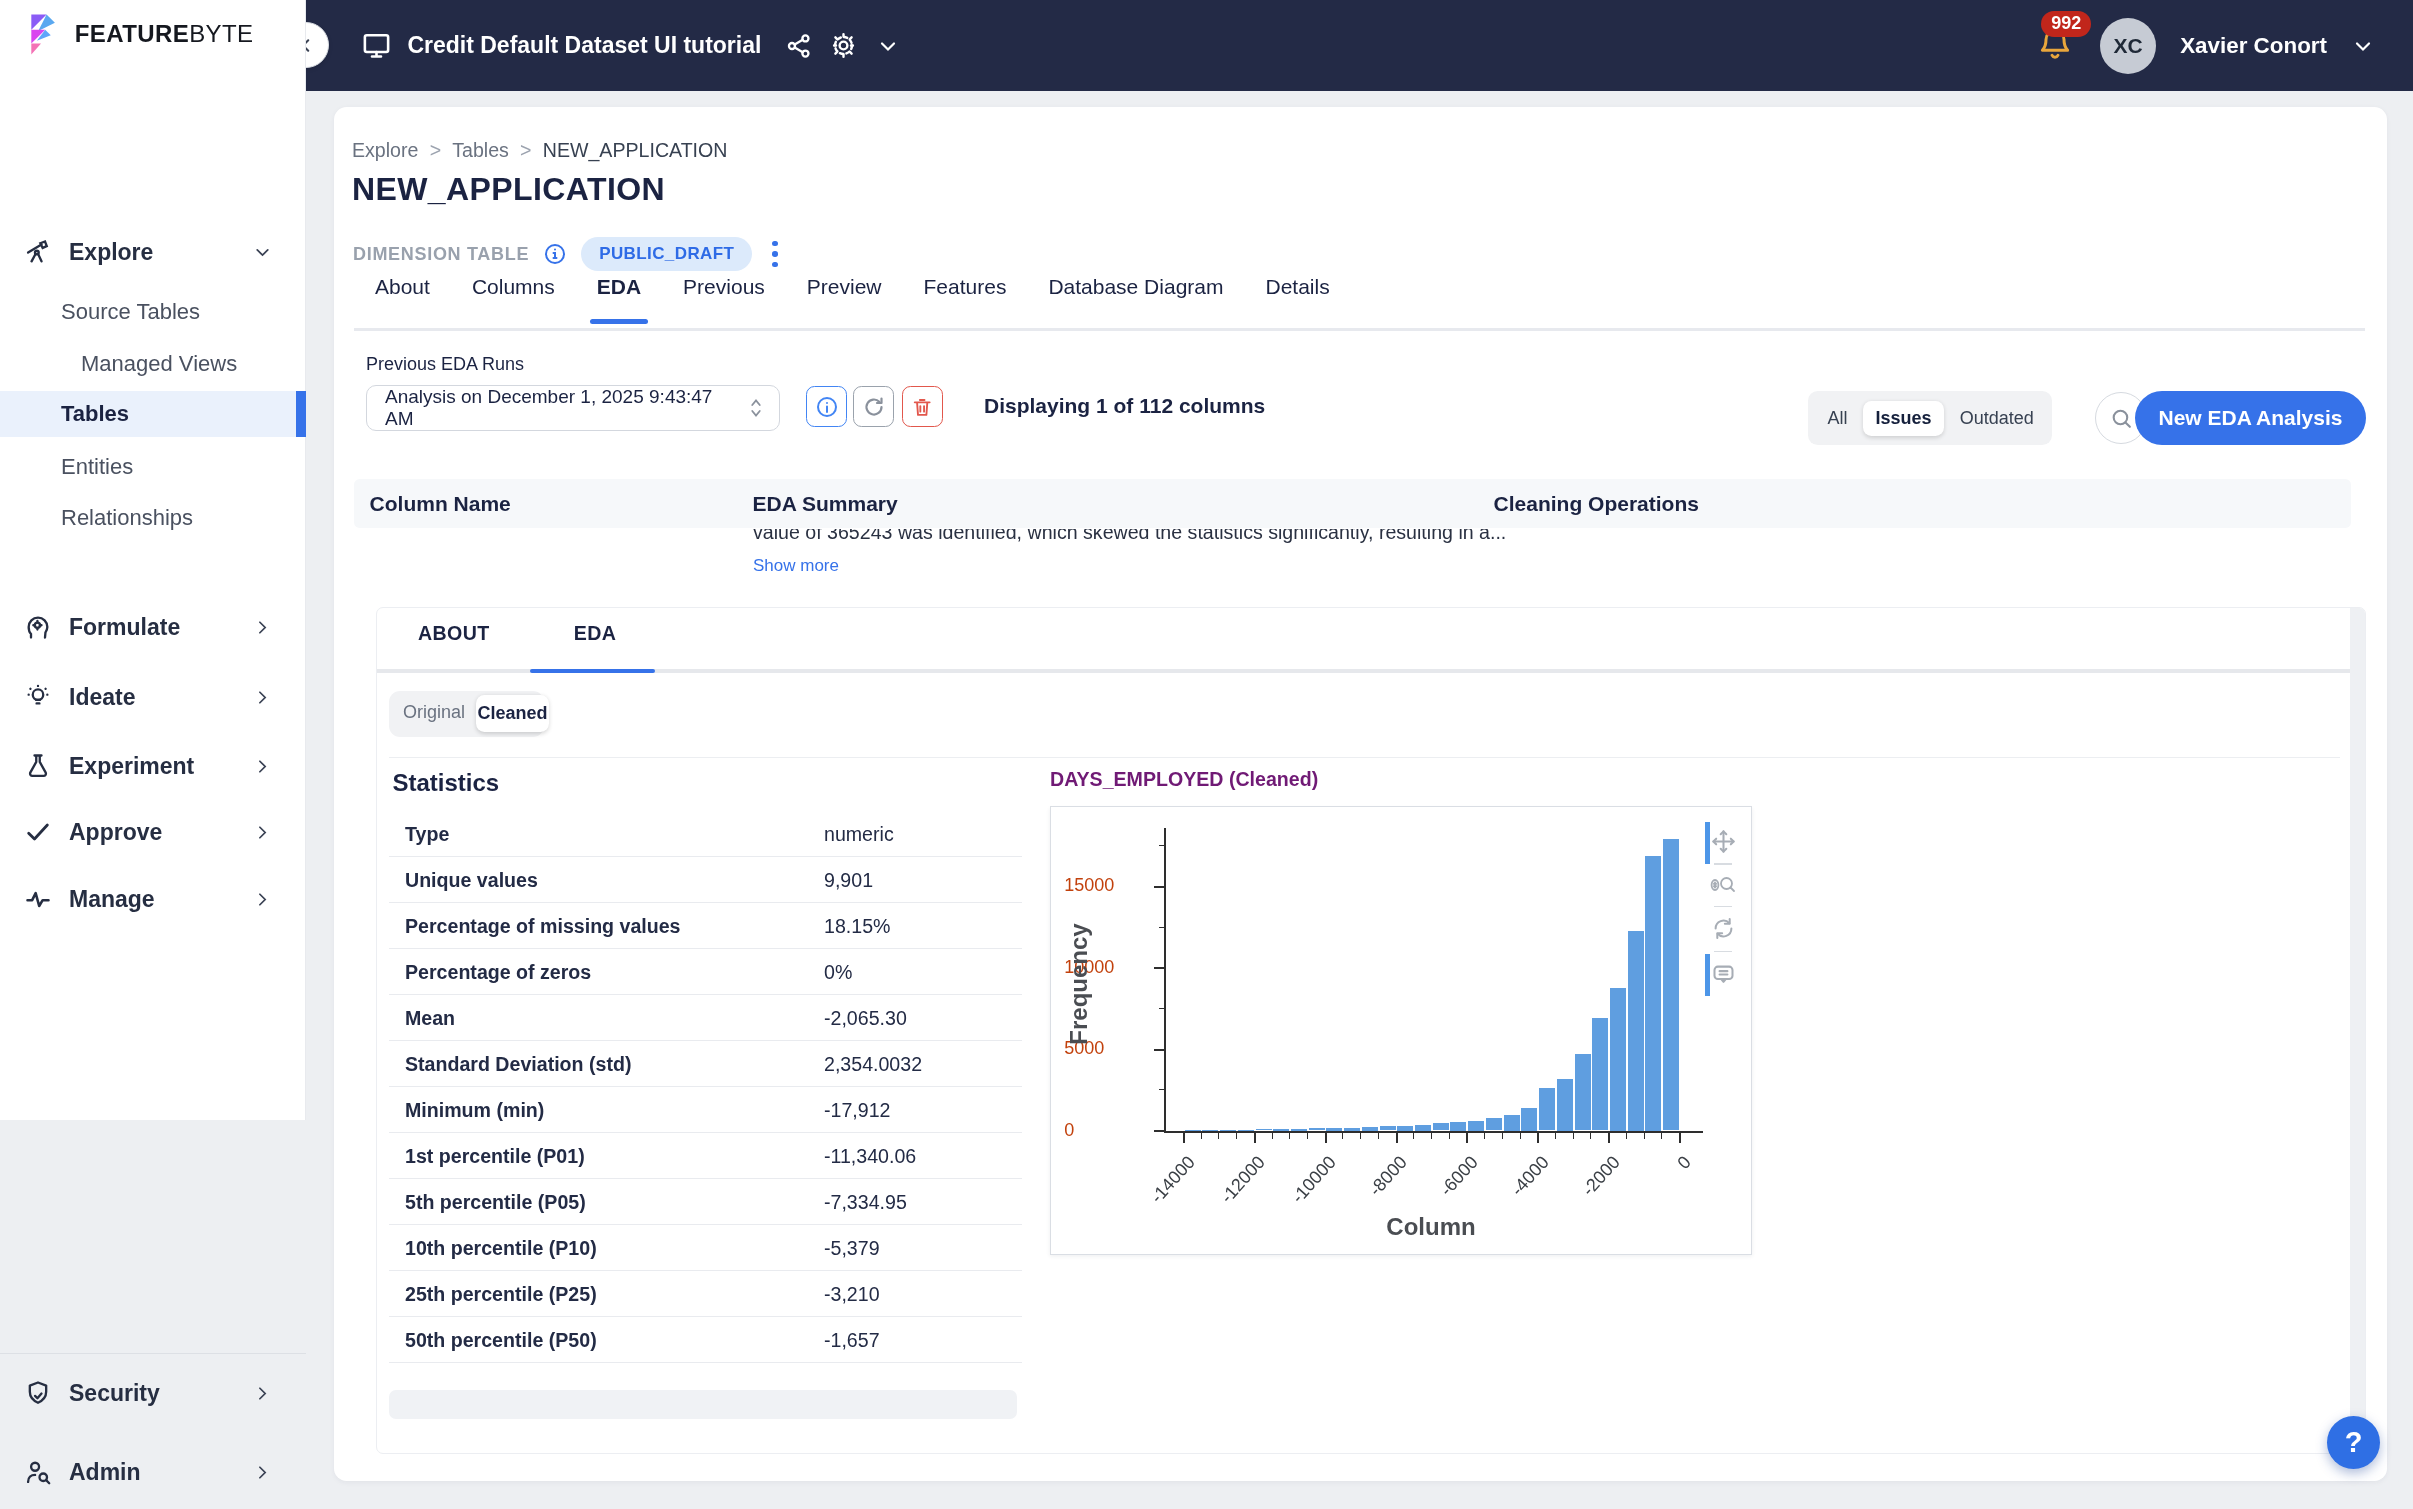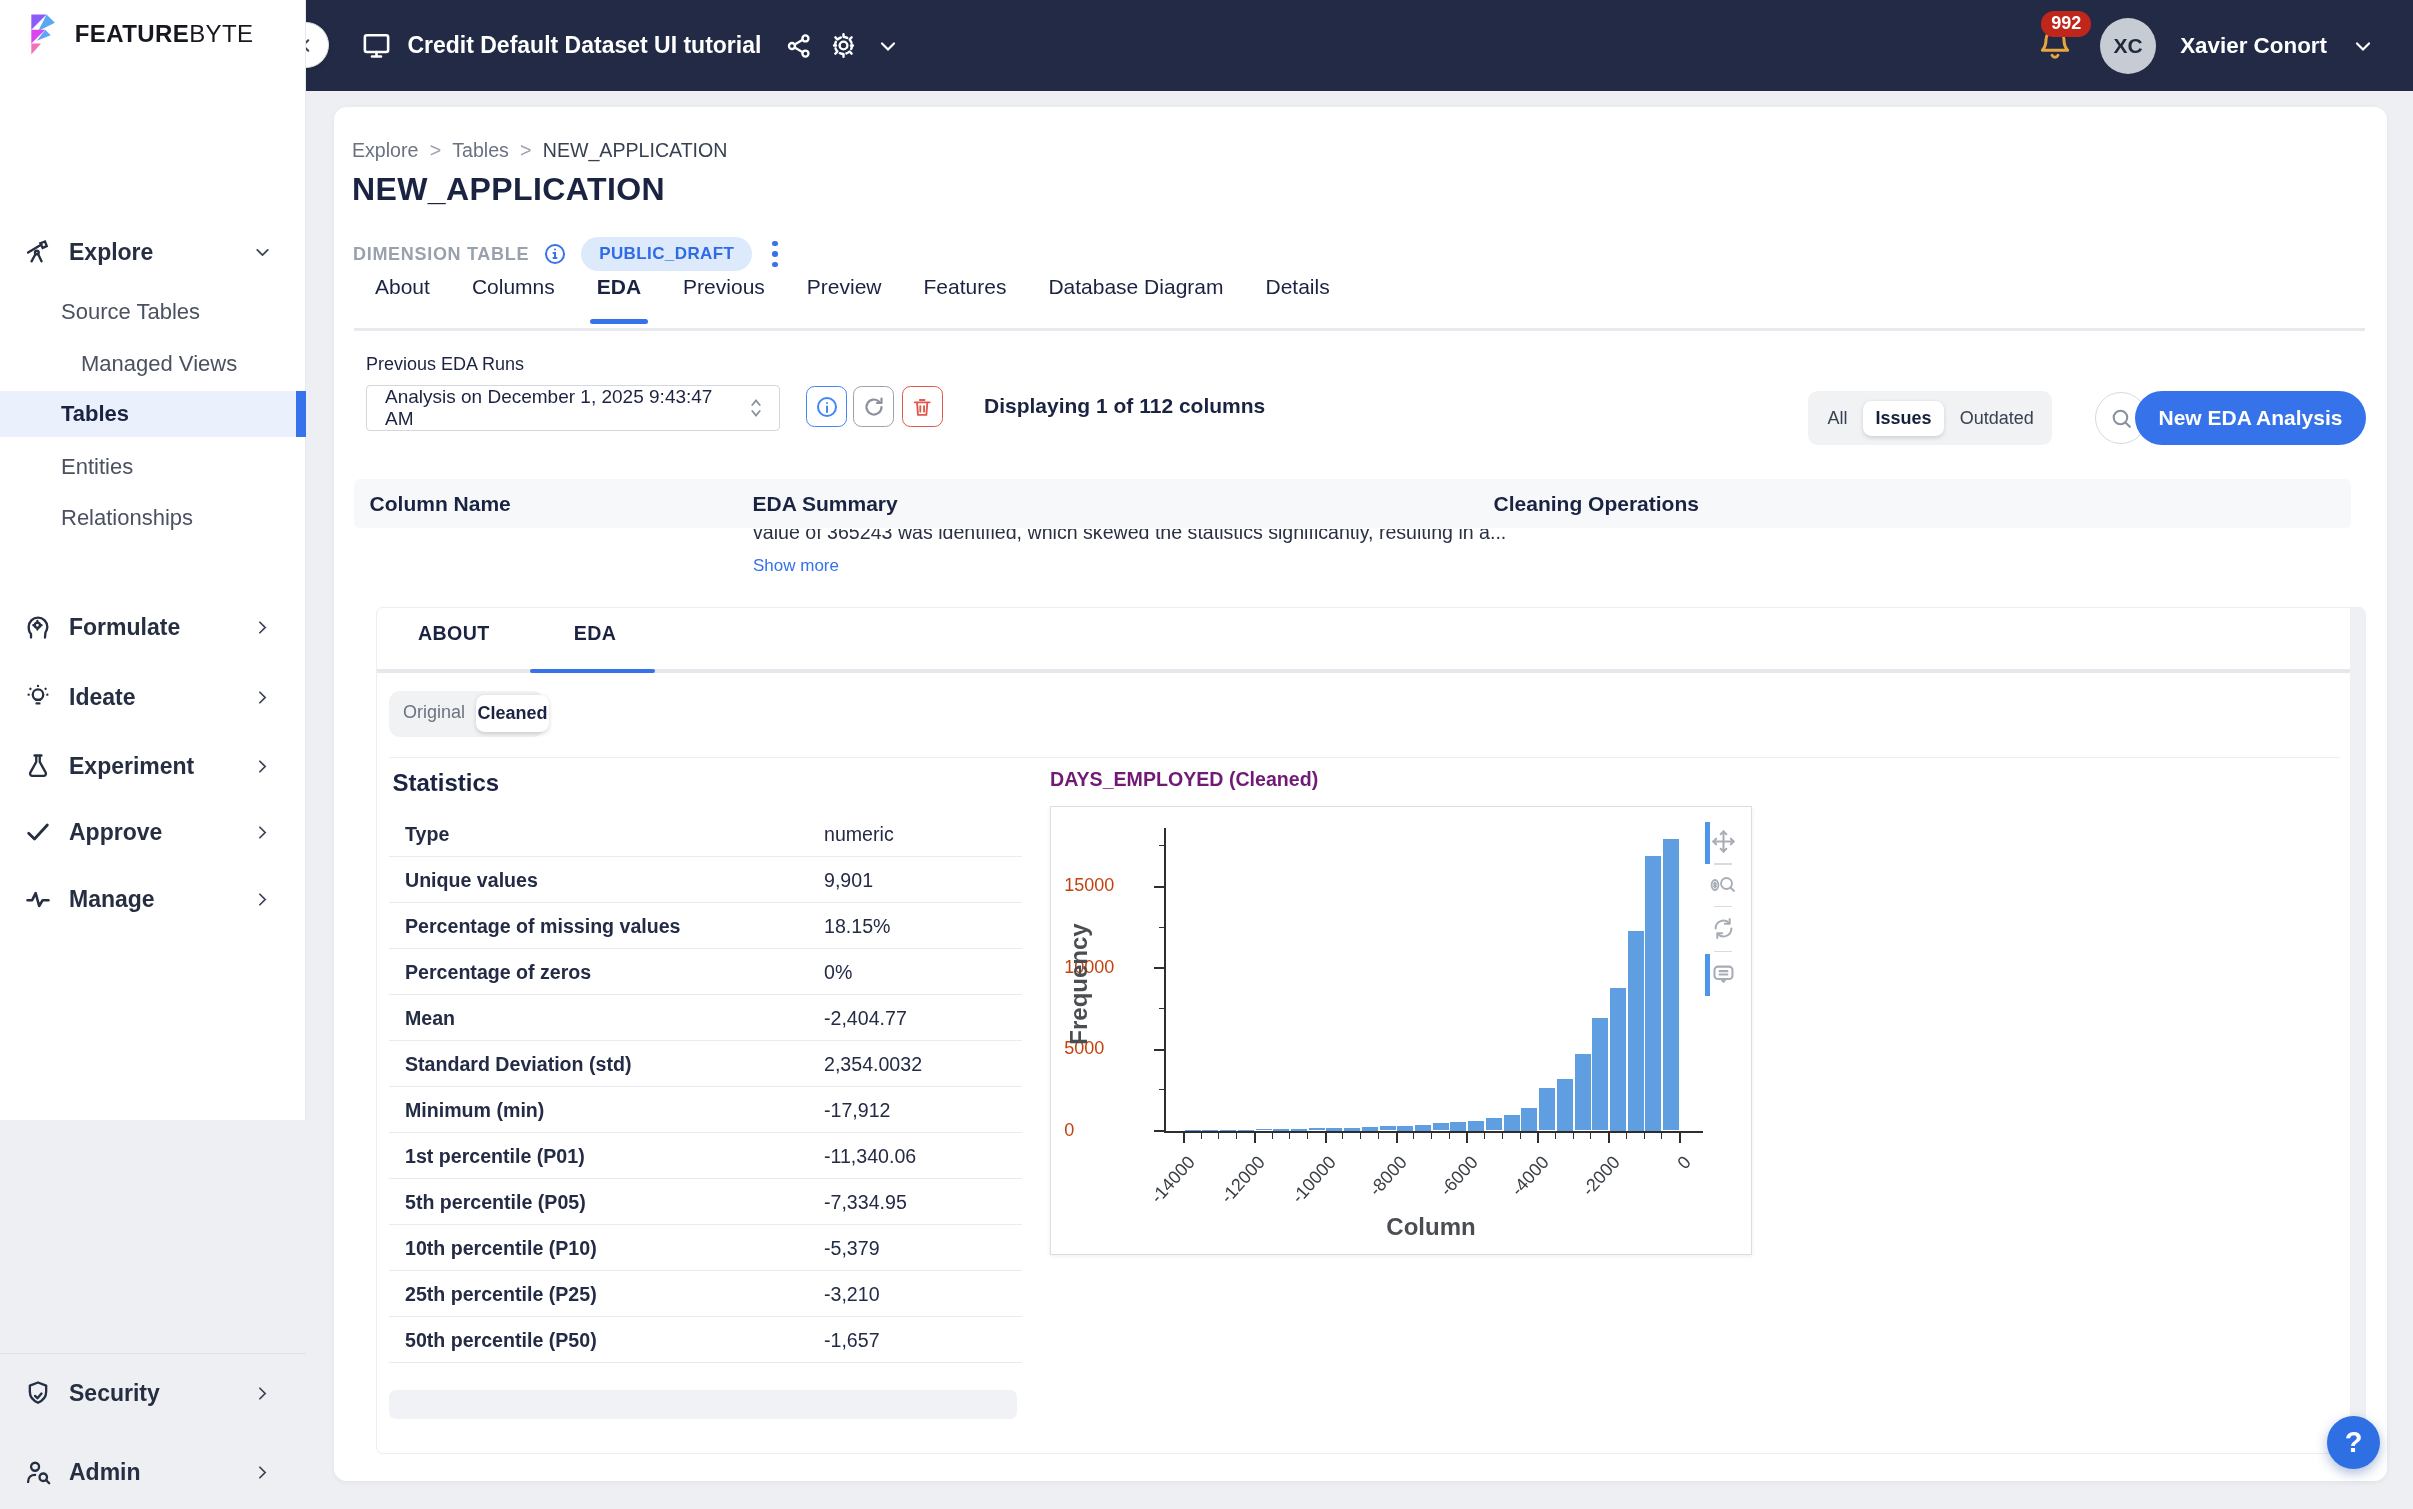--- a/index.html
+++ b/index.html
@@ -46,21 +46,21 @@
   .kebab { display:flex; flex-direction:column; gap:4.9px; padding:2.8px 5.6px; cursor:pointer; }
   .kebab i { width:5.6px; height:5.6px; border-radius:50%; background:#3672E9; }
 
   .tabs { position:absolute; left:41px; top:168px; display:flex; gap:42px; }
   .tab { font-size:21px; color:#1B2342; padding-bottom:21px; position:relative; cursor:pointer; }
   .tab.active { font-weight:700; }
   .tab.active::after { content:""; position:absolute; left:-7px; right:-7px; bottom:-4.2px; height:4.9px; background:#3672E9; border-radius:2.8px; z-index:1; }
   .tab-track { position:absolute; left:19.6px; top:221px; width:2011px; height:2.8px; background:#E7E9EE; }
 
   .runs-label { position:absolute; left:32px; top:247px; font-size:18px; color:#1B2342; }
-  .run-select { position:absolute; left:32px; top:278px; width:414px; height:46px; border:1.4px solid #D3D7DE; border-radius:4px; display:flex; align-items:center; padding:0 14px 0 18px; cursor:pointer; background:#fff;gap:32px; }
+  .run-select { position:absolute; left:32px; top:278px; width:414px; height:46px; border:1.4px solid #D3D7DE; border-radius:10px; display:flex; align-items:center; padding:0 14px 0 18px; cursor:pointer; background:#fff;gap:32px; }
   .run-select .val { font-size:19px; color:#1B2342; flex:1; }
   .icon-btn { position:absolute; top:279px; width:41px; height:41px; border-radius:8.4px; border:1.4px solid; background:#fff; display:flex; align-items:center; justify-content:center; cursor:pointer; }
   .displaying { position:absolute; left:650px; top:287px; font-size:21px; font-weight:600; color:#1B2342; }
 
   .segmented { position:absolute; left:1474px; top:284px; width:244px; height:54px; background:#F1F2F4; border-radius:9.8px; display:flex; align-items:center; padding:0 7px; gap:2.8px; }
   .seg-opt { font-size:18px; color:#374151; padding:7px 12.6px; cursor:pointer; white-space:nowrap; }
   .seg-opt.on { background:#fff; border-radius:8.4px; font-weight:700; color:#15203C; box-shadow:0 1.4px 4.2px rgba(0,0,0,.14); }
   .search-btn { position:absolute; left:1761px; top:285px; width:52px; height:52px; border-radius:50%; border:1.4px solid #D6DAE0; background:#fff; display:flex; align-items:center; justify-content:center; color:#8A919C; cursor:pointer; }
   .primary-btn { position:absolute; left:1801px; top:284px; width:231px; height:54px; background:#3672E9; border:none; border-radius:28px; color:#fff; font-size:21px; font-weight:600; font-family:inherit; cursor:pointer; }
 
@@ -434,21 +434,21 @@
       <div class="stat-row">
           <span class="sl">Percentage of missing values</span>
           <span class="sv">18.15%</span>
         </div>
       <div class="stat-row">
           <span class="sl">Percentage of zeros</span>
           <span class="sv">0%</span>
         </div>
       <div class="stat-row">
           <span class="sl">Mean</span>
-          <span class="sv">-2,404.77</span>
+          <span class="sv">-2,065.30</span>
         </div>
       <div class="stat-row">
           <span class="sl">Standard Deviation (std)</span>
           <span class="sv">2,354.0032</span>
         </div>
       <div class="stat-row">
           <span class="sl">Minimum (min)</span>
           <span class="sv">-17,912</span>
         </div>
       <div class="stat-row">

